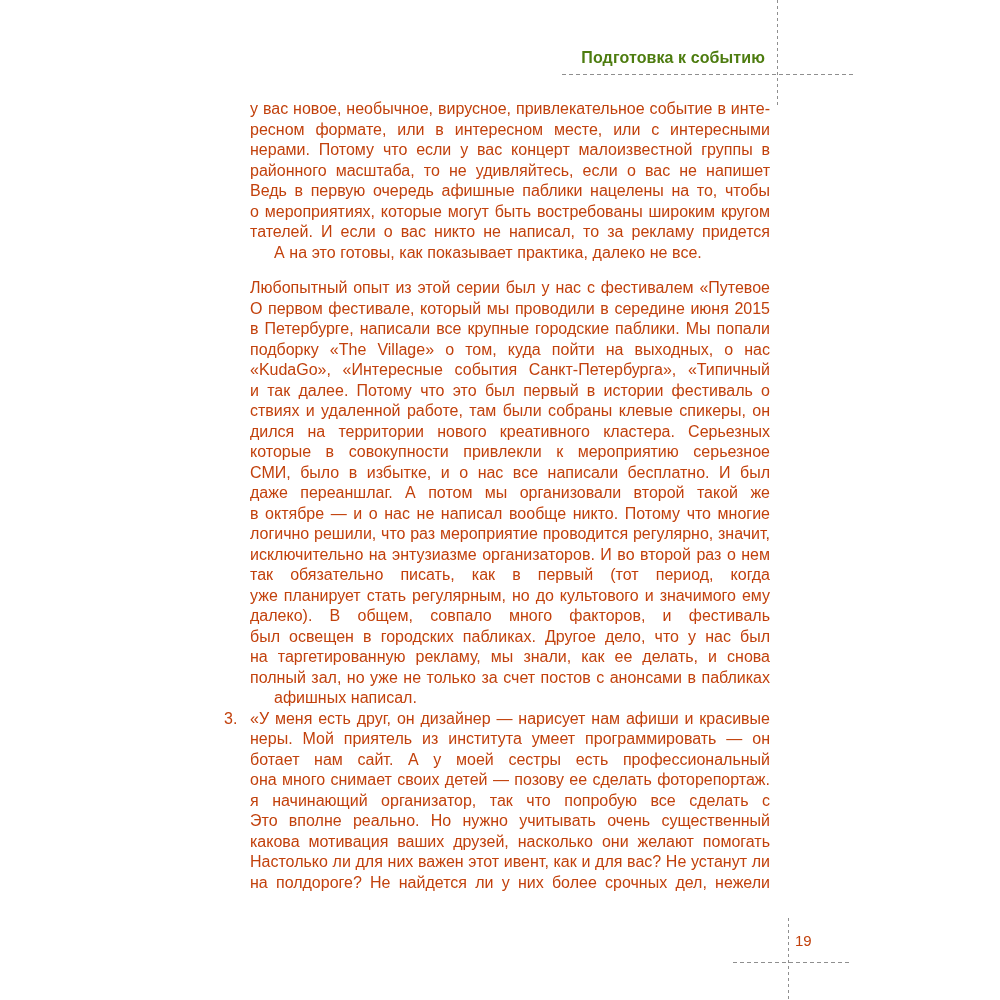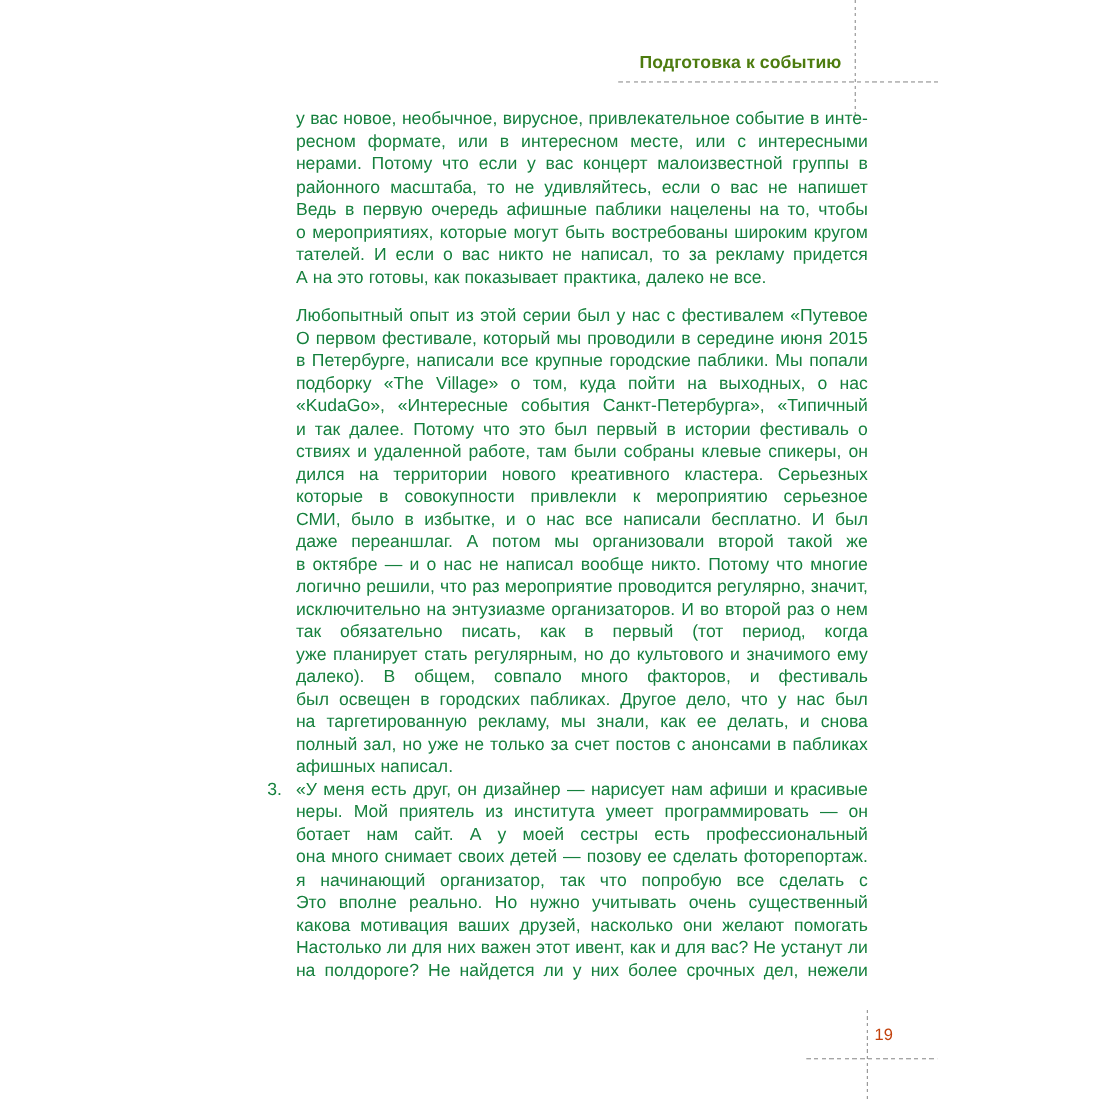--- a/index.html
+++ b/index.html
@@ -27,32 +27,32 @@
   .trim-top-v{top:0;left:777px;height:105px;}
   .trim-bottom-v{top:918px;left:788px;height:82px;}
   .footer-rule{top:962px;left:733px;width:119px;}
 
   .page-number{
     position:absolute;top:931px;left:795px;
     font-size:15px;line-height:20px;color:#c2410c;font-weight:500;
   }
 
   .text-column{
-    position:absolute;left:269px;top:99px;width:520px;
-    font-size:16px;line-height:20.5px;color:#15803d;
+    position:absolute;left:250px;top:99px;width:520px;
+    font-size:16px;line-height:20.5px;color:#c2410c;
   }
   .paragraph{position:relative;}
   .paragraph + .paragraph{margin-top:15px;}
   .paragraph.numbered{margin-top:0;}
   .line{
     height:20.5px;overflow:hidden;
     text-align:justify;text-align-last:justify;
     word-spacing:.2px;
   }
-  .line.flushleft{text-align-last:left;}
+  .line.flushleft{text-align-last:left;margin-left:24px;}
   .item-number{
     position:absolute;left:-26px;top:0;width:22px;
     height:20.5px;line-height:20.5px;text-align:left;
   }
 </style>
 </head>
 <body>
 
 <div class="page">
 

